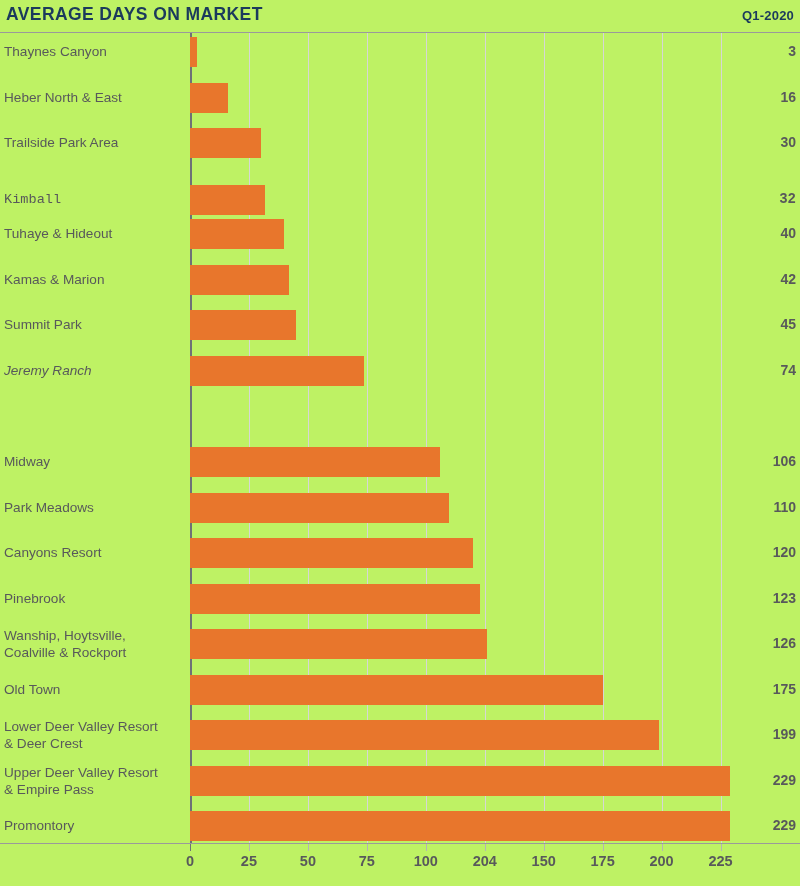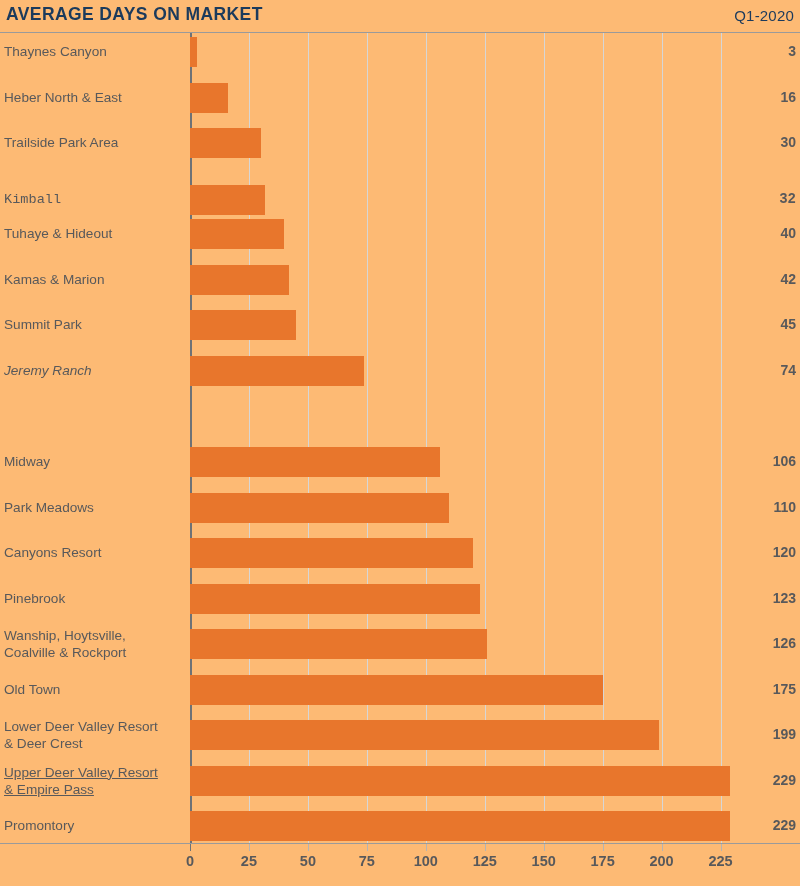--- a/index.html
+++ b/index.html
@@ -12,21 +12,21 @@
     width: 800px;
     height: 886px;
     font-family: "Liberation Sans", sans-serif;
     overflow: hidden;
   }
 
   .chart-root {
     position: relative;
     width: 800px;
     height: 886px;
-    background: #fdba74;
+    background: #bef264;
   }
 
   
   .chart-header {
     position: absolute;
     left: 0;
     top: 0;
     width: 800px;
     height: 30px;
     display: flex;
@@ -37,22 +37,22 @@
   .chart-title {
     font-size: 17.5px;
     font-weight: bold;
     letter-spacing: 0.4px;
     color: #1B3A5C;
     text-transform: uppercase;
     line-height: 1;
     white-space: nowrap;
   }
   .chart-period {
-    font-size: 15px;
-    font-weight: normal;
+    font-size: 13px;
+    font-weight: bold;
     letter-spacing: 0.2px;
     color: #1B3A5C;
     line-height: 1;
     white-space: nowrap;
   }
 
   .header-rule {
     position: absolute;
     left: 0;
     top: 32px;
@@ -277,21 +277,21 @@
           <div class="bar" title="Old Town: 175" style="top: 0px; height: 30px; width: 412.65px; background: rgb(232, 118, 44);"></div>
           <div class="row-value" style="top: 6px;">175</div>
         </div>
         <div class="row" style="top: 687.25px; height: 30px;">
           <div class="row-label two-line" style="top: -2px;">Lower Deer Valley Resort
  &amp; Deer Crest</div>
           <div class="bar" title="Lower Deer Valley Resort  &amp; Deer Crest: 199" style="top: 0px; height: 30px; width: 469.242px; background: rgb(232, 118, 44);"></div>
           <div class="row-value" style="top: 6px;">199</div>
         </div>
         <div class="row" style="top: 732.8px; height: 30px;">
-          <div class="row-label two-line" style="top: -2px; text-decoration: underline;">Upper Deer Valley Resort
+          <div class="row-label two-line" style="top: -2px;">Upper Deer Valley Resort
  &amp; Empire Pass</div>
           <div class="bar" title="Upper Deer Valley Resort  &amp; Empire Pass: 229" style="top: 0px; height: 30px; width: 539.982px; background: rgb(232, 118, 44);"></div>
           <div class="row-value" style="top: 6px;">229</div>
         </div>
         <div class="row" style="top: 778.35px; height: 30px;">
           <div class="row-label" style="top: 6px;">Promontory</div>
           <div class="bar" title="Promontory: 229" style="top: 0px; height: 30px; width: 539.982px; background: rgb(232, 118, 44);"></div>
           <div class="row-value" style="top: 6px;">229</div>
         </div>
       </div>
@@ -309,20 +309,20 @@
       <div class="x-tick" style="left: 602.65px;"></div>
       <div class="x-tick" style="left: 661.6px;"></div>
       <div class="x-tick" style="left: 720.55px;"></div>
     </div>
   <div class="x-tick-labels" id="x-tick-labels">
       <div class="x-tick-label" style="left: 190px;">0</div>
       <div class="x-tick-label" style="left: 248.95px;">25</div>
       <div class="x-tick-label" style="left: 307.9px;">50</div>
       <div class="x-tick-label" style="left: 366.85px;">75</div>
       <div class="x-tick-label" style="left: 425.8px;">100</div>
-      <div class="x-tick-label" style="left: 484.75px;">125</div>
+      <div class="x-tick-label" style="left: 484.75px;">204</div>
       <div class="x-tick-label" style="left: 543.7px;">150</div>
       <div class="x-tick-label" style="left: 602.65px;">175</div>
       <div class="x-tick-label" style="left: 661.6px;">200</div>
       <div class="x-tick-label" style="left: 720.55px;">225</div>
     </div>
 
 </div>
 
 </body></html>

